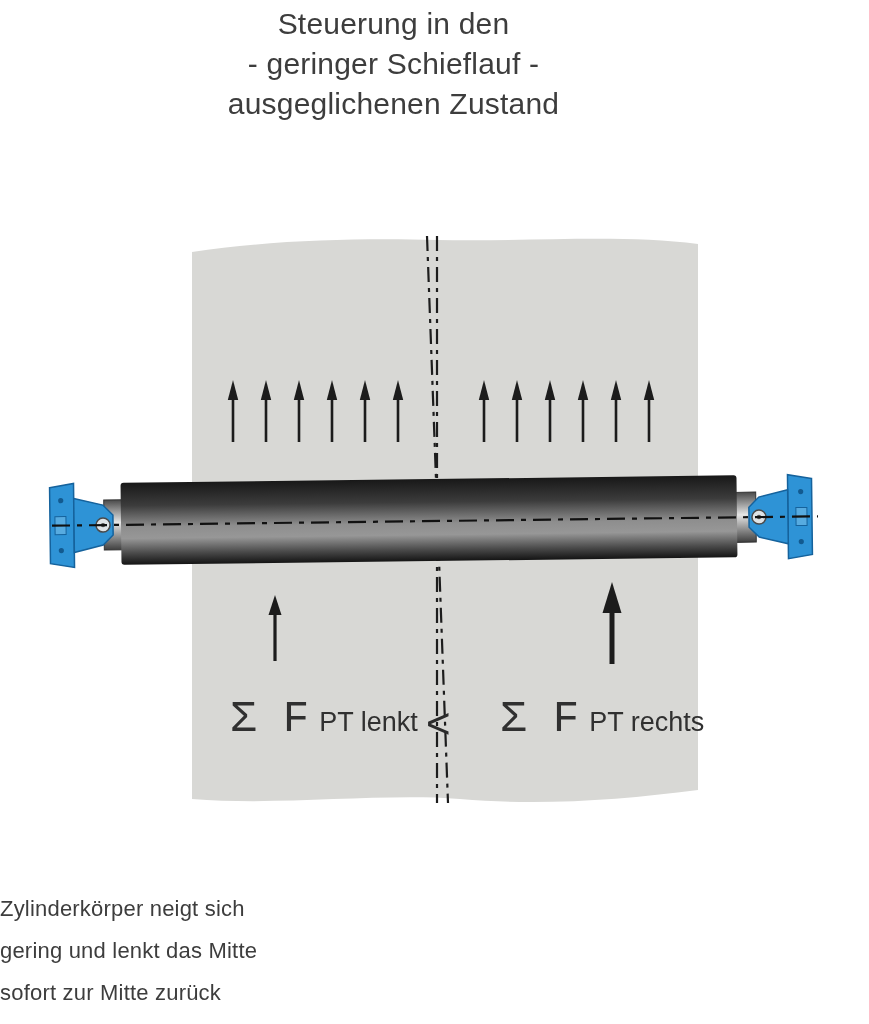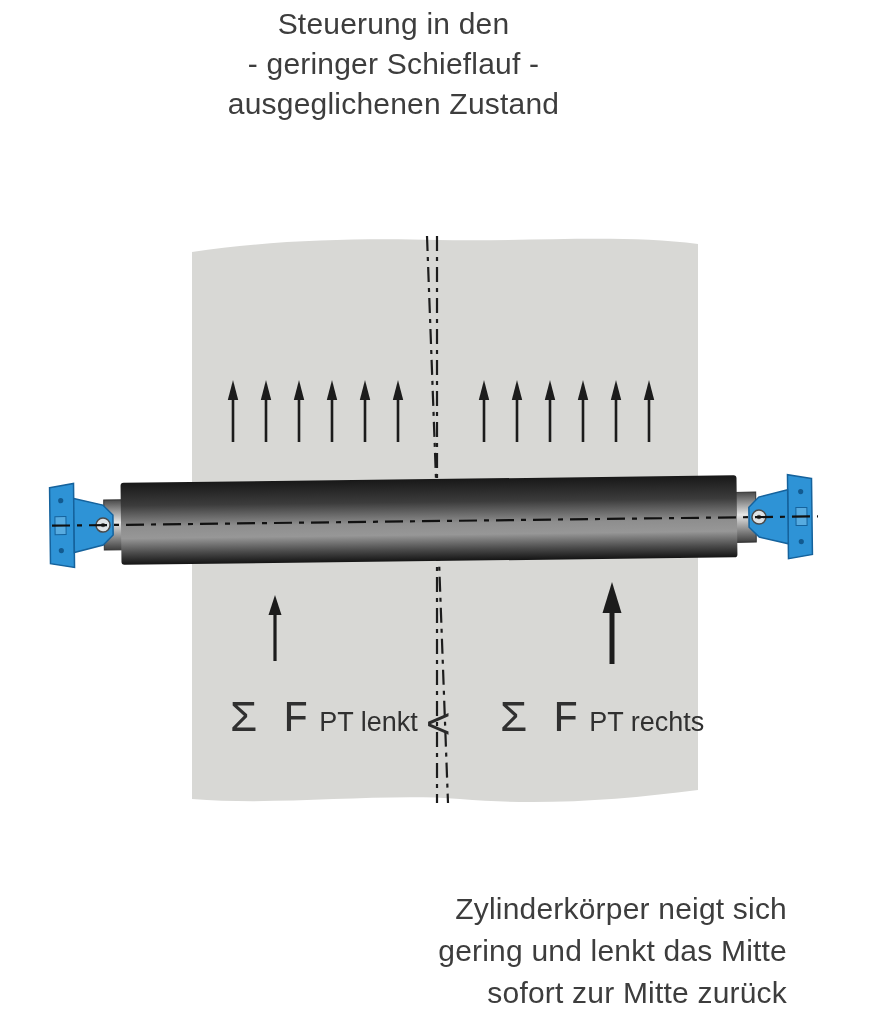--- a/index.html
+++ b/index.html
@@ -8,22 +8,22 @@
     font-family:"Liberation Sans",sans-serif;color:var(--text,#3d3d3d);
     overflow:hidden;
   }
   .stage{position:absolute;inset:0;width:787px;height:1024px;}
   .title-block{
     position:absolute;top:4px;left:0;width:100%;text-align:center;
     font-size:30px;line-height:40px;font-weight:500;color:var(--text,#3d3d3d);
     letter-spacing:0.2px;
   }
   .caption-block{
-    position:absolute;top:888px;left:0;width:100%;text-align:right;
-    font-size:30px;line-height:42px;font-weight:500;color:var(--text,#3d3d3d);
+    position:absolute;top:888px;left:0;width:100%;text-align:left;
+    font-size:22px;line-height:42px;font-weight:500;color:var(--text,#3d3d3d);
     letter-spacing:0.2px;
   }
   .ul{text-decoration-thickness:2px;text-underline-offset:5px;}
   svg.diagram{position:absolute;left:0;top:0;}
   .force-label{
     position:absolute;display:flex;align-items:baseline;gap:10px;
     color:#303030;white-space:nowrap;
   }
   .force-label .sigma{font-size:44px;font-weight:400;font-family:Liberation Mono, monospace;}
   .force-label .sub{font-size:27px;font-weight:400;}

